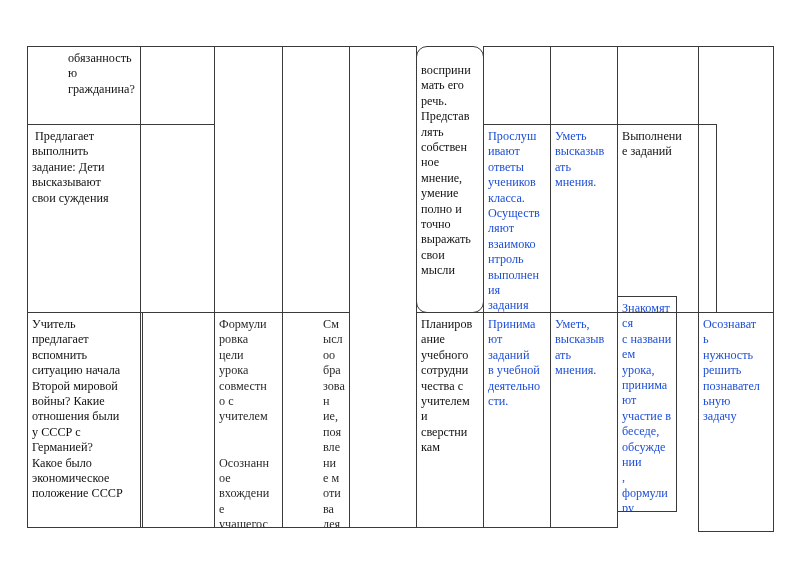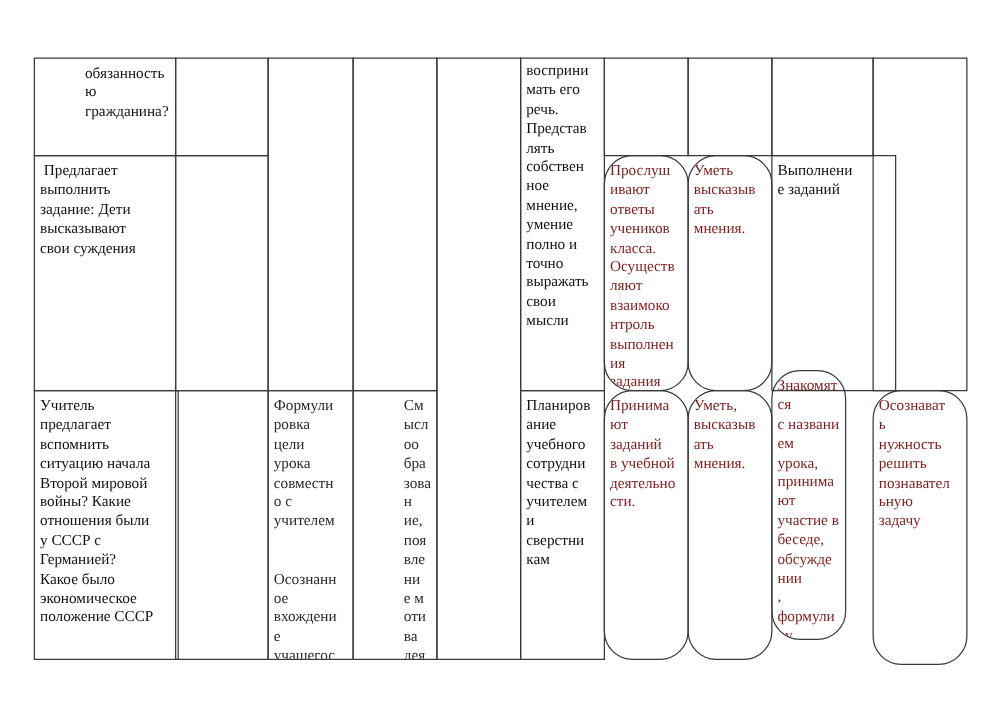--- a/index.html
+++ b/index.html
@@ -4,21 +4,21 @@
 <style>
   html, body { margin: 0; padding: 0; background: #ffffff; }
   body { width: 800px; height: 566px; position: relative; overflow: hidden;
          font-family: "Liberation Serif", "DejaVu Serif", serif; }
   .page { position: absolute; left: 0; top: 0; width: 800px; height: 566px; background: #fff; }
   .cell { position: absolute; box-sizing: border-box; border: 1px solid #3a3a3a;
           padding: 4px 4px 0 4px; font-size: 12.2px; line-height: 15.4px;
           overflow: hidden; white-space: pre-wrap; word-break: break-all; }
   .c-black { color: #111111; }
   .c-dark  { color: #2a2a2a; font-family: Liberation Serif, serif; }
-  .c-gray  { color: #7f1d1d; border-radius: 23px; }
+  .c-gray  { color: #1d4ed8; }
 </style>
 </head>
 <body>
 
 <div class="page">
   <div>
 
     <div class="cell c-black" style="left:27px; top:46px; width:114px; height:79px;padding-left:40px;">обязанностью
 гражданина?</div>
     <div class="cell c-black" style="left:27px; top:124px; width:114px; height:189px;"> Предлагает
@@ -63,21 +63,21 @@
     <div class="cell c-dark" style="left:282px; top:312px; width:68px; height:216px;padding-left:40px;">Смыслоо
 бразован
 ие,
 появлени
 е мотива
 деятельно
 сти</div>
 
     <div class="cell" style="left:349px; top:46px; width:68px; height:482px;"></div>
 
-    <div class="cell c-black" style="left:416px; top:46px; width:68px; height:267px; padding-top:2px;">восприни
+    <div class="cell c-black" style="left:416px; top:46px; width:68px; height:267px; padding-top:16px;border-radius:11px;">восприни
 мать его
 речь.
 Представ
 лять
 собствен
 ное
 мнение,
 умение
 полно и
 точно

